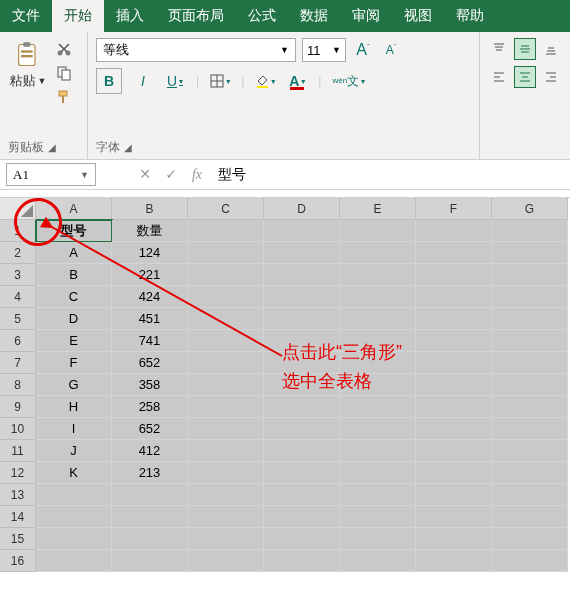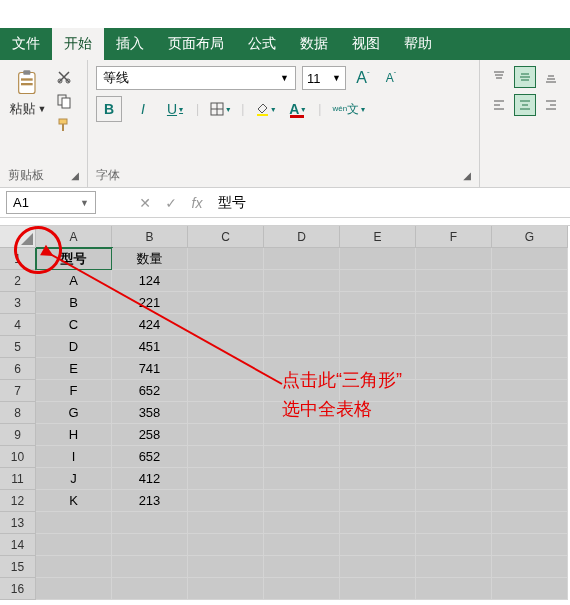--- a/index.html
+++ b/index.html
@@ -1,27 +1,27 @@
 <!DOCTYPE html>
 <html><head>
 <meta charset="utf-8">
 <style>
   * { box-sizing: border-box; margin: 0; padding: 0; }
   body { font-family: "Microsoft YaHei", Arial, sans-serif; background: #fff; width: 570px; height: 605px; overflow: hidden; font-size: 12px; }
 
   
-  .ribbon-tabs { display: flex; height: 32px; background: #217346; color: #fff; align-items: stretch; margin-top: 28px; }
+  .ribbon-tabs { display: flex; height: 32px; background: #217346; color: #fff; align-items: stretch; }
   .ribbon-tab { display: flex; align-items: center; justify-content: center; padding: 0 12px; font-size: 14px; cursor: pointer; }
   .ribbon-tab.active { background: #f3f2f1; color: #14532d; }
 
   
   .ribbon-body { display: flex; height: 128px; background: #f3f2f1; border-bottom: 1px solid #d0d0d0; }
   .group { display: flex; flex-direction: column; border-right: 1px solid #d0d0d0; padding: 4px 8px 2px 8px; }
   .group-content { flex: 1; display: flex; align-items: flex-start; gap: 6px; }
-  .group-label { text-align: center; font-size: 12px; color: #666; height: 20px; display:flex; align-items:center; justify-content:space-between; gap:4px;}
+  .group-label { text-align: center; font-size: 12px; color: #666; height: 20px; display:flex; align-items:center; justify-content:flex-start; gap:4px;}
   .group-label .launcher { font-size: 10px; color:#666; }
 
   
   .paste-big { display: flex; flex-direction: column; align-items: center; justify-content: flex-start; gap: 2px; width: 40px; }
   .paste-big .icon { width: 28px; height: 30px; margin-top: 4px; }
   .paste-big .label { font-size: 13px; color: #333; display:flex; align-items:center; gap:2px;}
   .mini-col { display: flex; flex-direction: column; gap: 6px; padding-top: 4px;}
   .mini-col .mini { width: 20px; height: 18px; display:flex; align-items:center; justify-content:center; }
 
   
@@ -35,21 +35,21 @@
   .bold-box { border:1px solid #aaa !important; width:26px; height:26px; font-weight:bold;}
   .drop-caret::after { content:"▾"; font-size:8px; margin-left:2px;}
 
   
   .align-group-inner { display:flex; flex-direction:column; gap:6px; padding-top:2px;}
   .align-row { display:flex; gap:4px;}
   .align-row .btn-sm { width:22px; height:22px;}
   .active-align { background:#c9e8d6; border:1px solid #217346;}
 
   
-  .namebox-row { display:flex; height:30px; border-bottom:1px solid #d0d0d0; align-items:stretch; background:#fff;}
+  .namebox-row { display:flex; height:30px; border-bottom:1px solid #d0d0d0; align-items:stretch; background:#fff;font-family:Liberation Serif, serif;}
   .namebox { width:90px; border:1px solid #aaa; margin:3px 6px; display:flex; align-items:center; justify-content:space-between; padding:0 6px; font-size:13px;}
   .fb-spacer { width:30px;}
   .fb-btn { width:26px; display:flex; align-items:center; justify-content:center; color:#999; font-size:14px;}
   .fb-fx { font-style:italic;}
   .fb-input { flex:1; display:flex; align-items:center; padding:0 8px; font-size:14px;}
 
   
   .sheet-area { position:relative; }
   .grid { display:grid; grid-template-columns: 36px repeat(7, 76px); grid-auto-rows: 22px; }
   .hdr { background:#e6e6e6; border-right:1px solid #bdbdbd; border-bottom:1px solid #bdbdbd; display:flex; align-items:center; justify-content:center; font-size:12px; color:#333;}
@@ -70,20 +70,21 @@
 </head>
 <body>
 
 <div class="ribbon-tabs">
   <div class="ribbon-tab">文件</div>
   <div class="ribbon-tab active">开始</div>
   <div class="ribbon-tab">插入</div>
   <div class="ribbon-tab">页面布局</div>
   <div class="ribbon-tab">公式</div>
   <div class="ribbon-tab">数据</div>
+  <div class="ribbon-tab">审阅</div>
   <div class="ribbon-tab">视图</div>
   <div class="ribbon-tab">帮助</div>
 </div>
 
 <div class="ribbon-body">
 
   <div class="group" style="width:88px">
     <div class="group-content">
       <div class="paste-big">
         <svg class="icon" viewBox="0 0 24 24">

